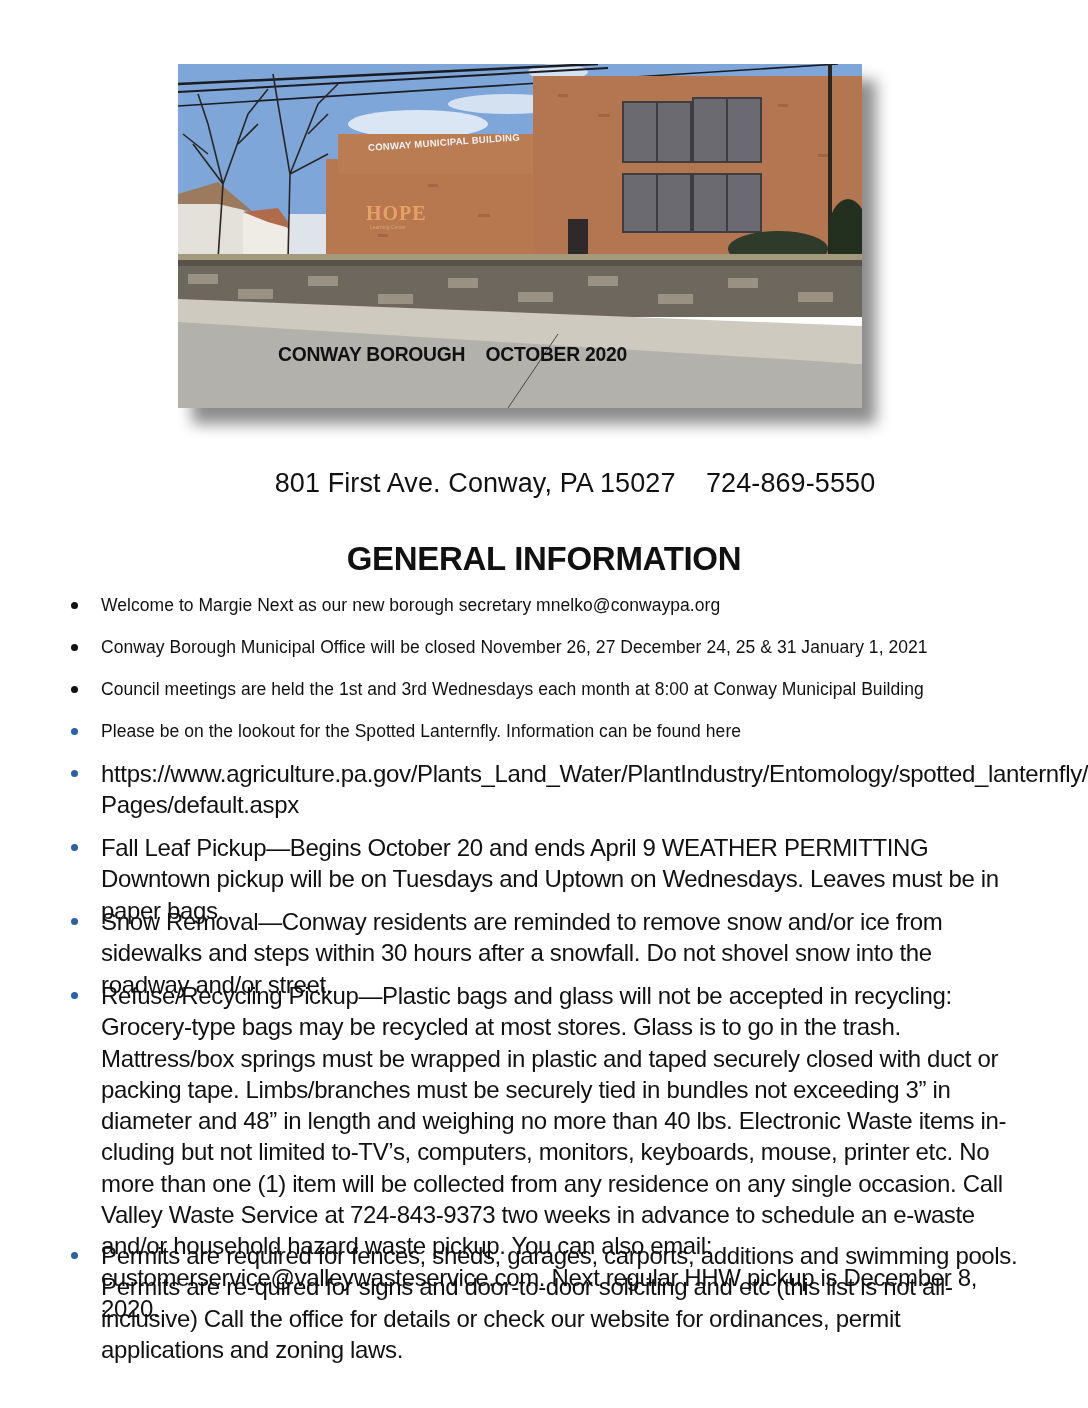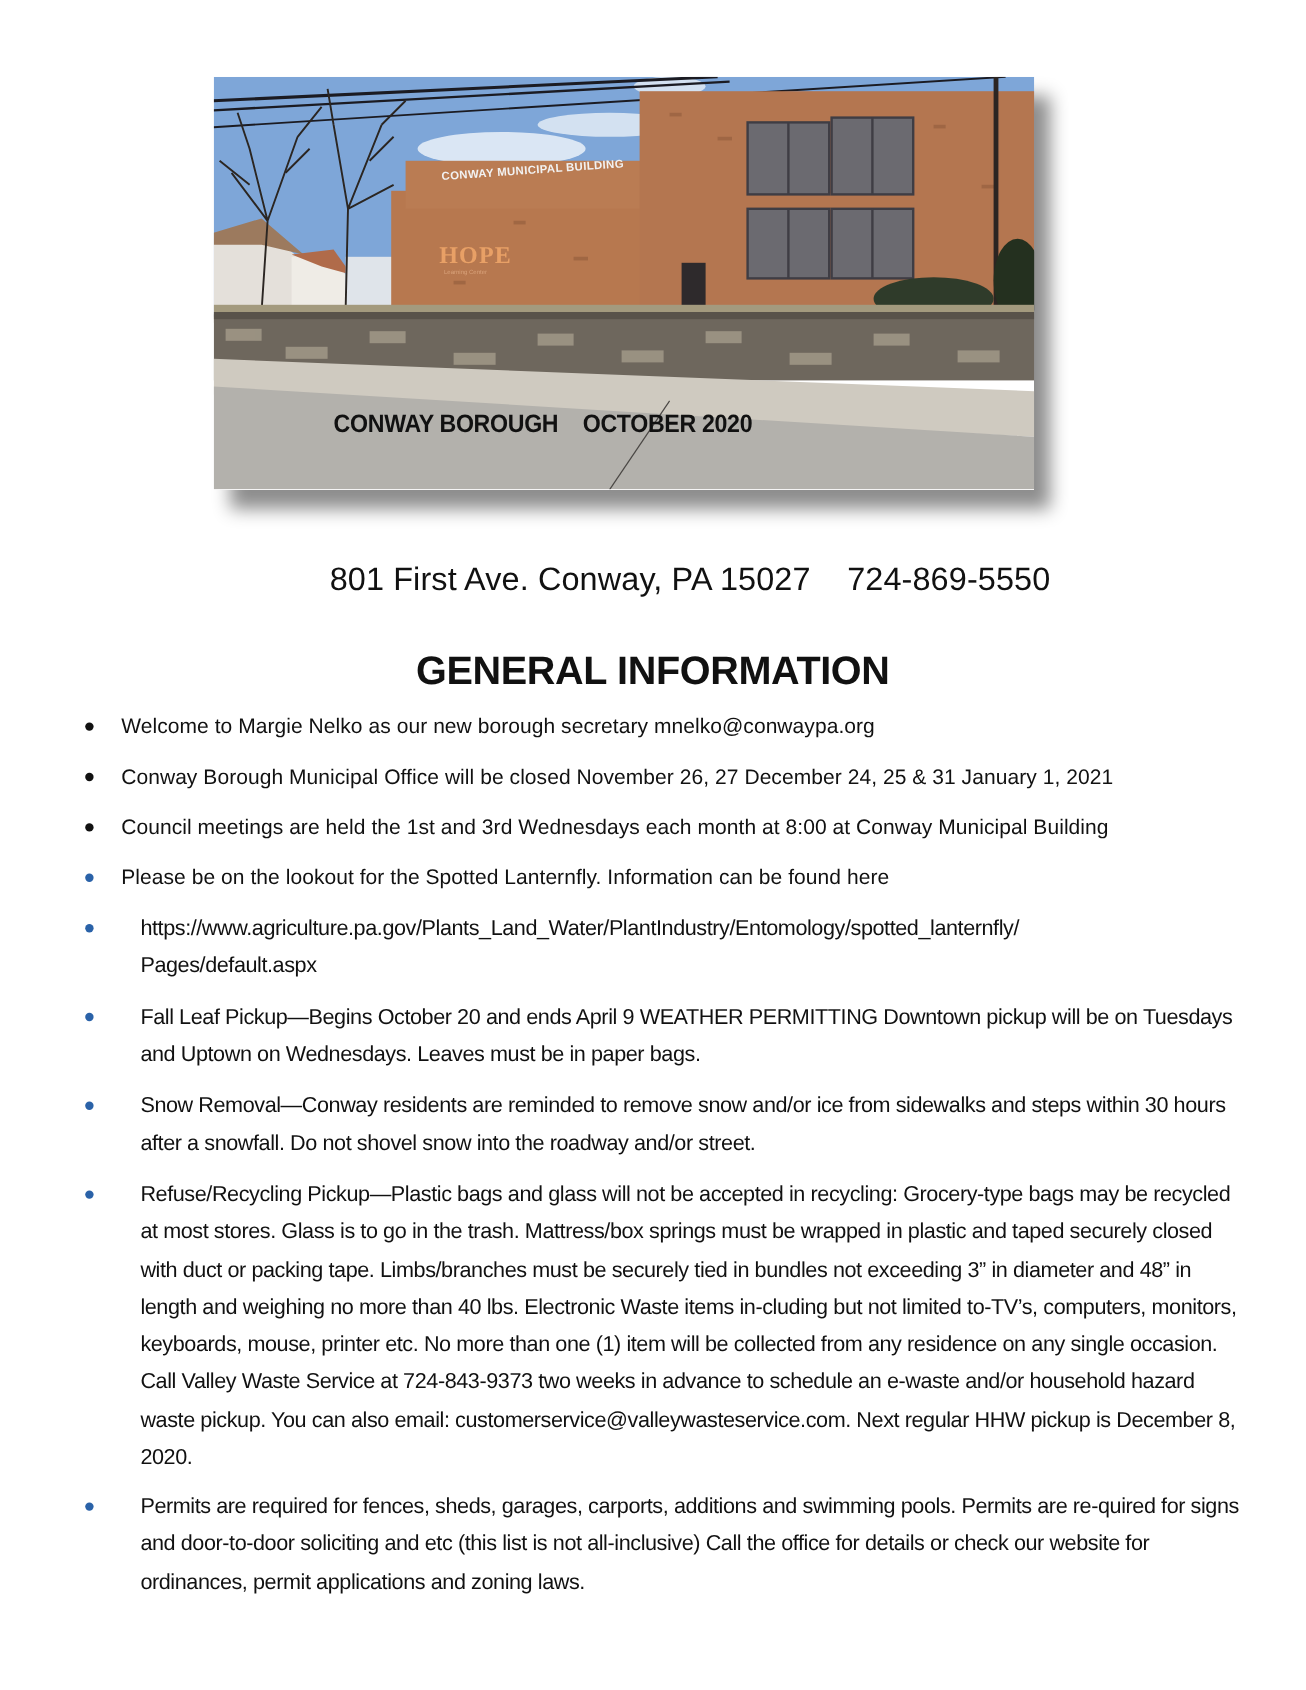--- a/index.html
+++ b/index.html
@@ -46,21 +46,21 @@
   
   .bullets { position: absolute; left: 0; top: 590px; width: 1088px; }
   .item { position: absolute; left: 0; width: 1088px; }
   .bullet {
     position: absolute; left: 71px; width: 7px; height: 7px; border-radius: 50%;
   }
   .item-text {
     position: absolute; left: 101px; width: 925px;
     font-size: 17.5px; line-height: 31.3px; color: #111; letter-spacing: 0.05px;
   }
-  .item-text.condensed { font-size: 18px; letter-spacing: -0.35px; margin-left: 16px; }
+  .item-text.condensed { font-size: 24px; letter-spacing: -0.35px; }
 </style>
 </head>
 <body>
 
 <div class="photo-wrap">
   <svg viewBox="0 0 684 344" xmlns="http://www.w3.org/2000/svg">
 
     <rect x="0" y="0" width="684" height="200" fill="#7ea6d8"></rect>
     <ellipse cx="240" cy="60" rx="70" ry="14" fill="#e4edf7" opacity="0.9"></ellipse>
     <ellipse cx="330" cy="40" rx="60" ry="10" fill="#e9f0f8" opacity="0.8"></ellipse>
@@ -143,21 +143,21 @@
   <div class="hope-sub">Learning Center</div>
   <div class="photo-caption">CONWAY BOROUGH    OCTOBER 2020</div>
 </div>
 
 <div class="address">801 First Ave. Conway, PA 15027    724-869-5550</div>
 <div class="title">GENERAL INFORMATION</div>
 
 <div class="bullets">
   <div class="item" style="top:0px">
     <span class="bullet bullet-black" style="top: 12px; background: rgb(17, 17, 17);"></span>
-    <div class="item-text">Welcome to Margie Nelko as our new borough secretary  mnelko@conwaypa.org</div>
+    <div class="item-text">Welcome to Margie Next as our new borough secretary  mnelko@conwaypa.org</div>
   </div>
   <div class="item" style="top:42px">
     <span class="bullet bullet-black" style="top: 12px; background: rgb(17, 17, 17);"></span>
     <div class="item-text">Conway Borough Municipal Office will be closed November 26, 27 December 24, 25 &amp; 31  January 1, 2021</div>
   </div>
   <div class="item" style="top:84px">
     <span class="bullet bullet-black" style="top: 12px; background: rgb(17, 17, 17);"></span>
     <div class="item-text">Council meetings are held the 1st and 3rd Wednesdays each month at 8:00 at Conway Municipal Building</div>
   </div>
   <div class="item" style="top:126px">

